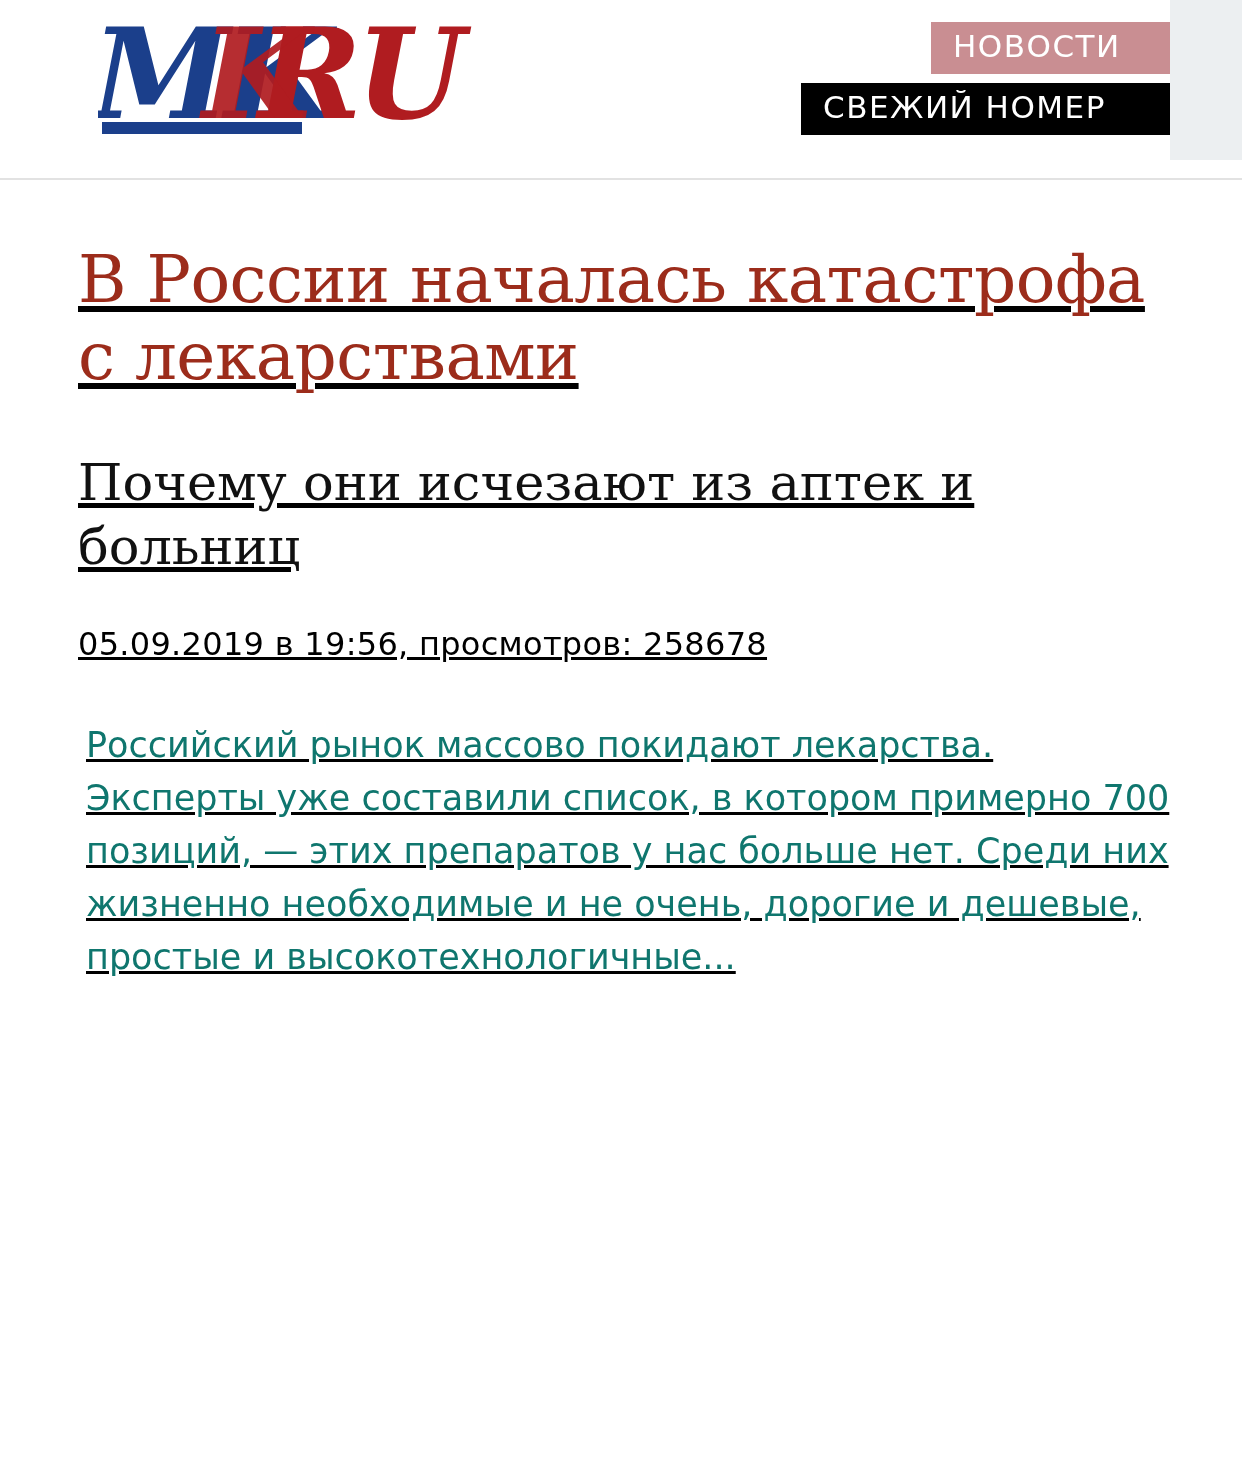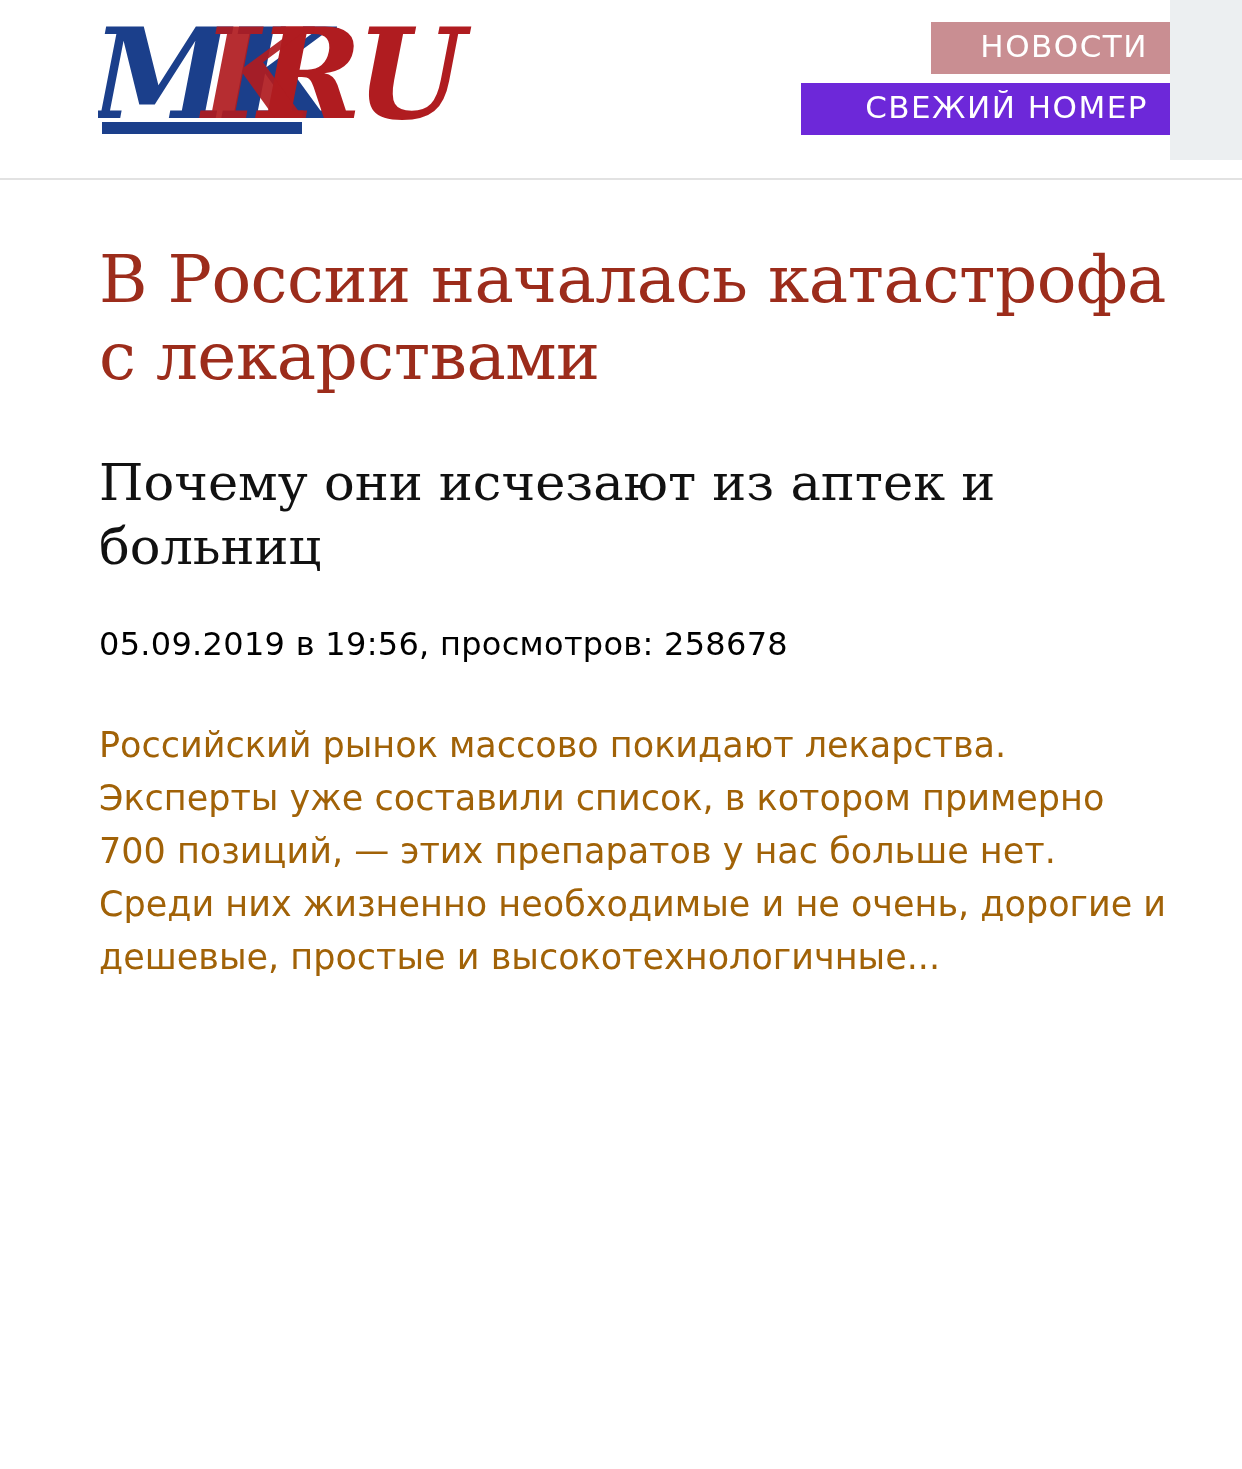--- a/index.html
+++ b/index.html
@@ -36,51 +36,52 @@
     right: 72px;
     top: 22px;
     width: 370px;
     display: flex;
     flex-direction: column;
     align-items: flex-end;
   }
   .nav-btn {
     display: block;
     box-sizing: border-box;
-    text-align: right;
+    text-align: left;
     color: #ffffff;
     font-size: 31px;
     letter-spacing: 1.5px;
     font-family: "DejaVu Sans", sans-serif;
     padding: 6px 22px 10px 22px;
     cursor: pointer;
     user-select: none;
   }
   .nav-btn.news {
     background: #c98e92;
     width: 239px;
     margin-bottom: 9px;
   }
   .nav-btn.fresh {
-    background: #6d28d9;
+    background: #000000;
     width: 369px;
   }
   .header-right-strip {
     position: absolute;
     right: 0;
     top: 0;
     width: 72px;
     height: 160px;
     background: #eceff1;
   }
 
   
   .article {
-    padding: 62px 68px 0 99px;
+    padding: 62px 68px 0 78px;
     box-sizing: border-box;
+    text-decoration: underline;
   }
   .article-title {
     margin: 0;
     font-family: "DejaVu Serif", serif;
     font-size: 66px;
     line-height: 1.16;
     font-weight: normal;
     color: #9c2c1b;
     letter-spacing: -0.5px;
   }
@@ -95,24 +96,24 @@
   .article-meta {
     margin: 46px 0 0 0;
     font-size: 32px;
     color: #000000;
     letter-spacing: 0.3px;
   }
   .article-body {
     margin-top: 56px;
   }
   .article-body p {
-    margin: 0 0 40px 0;
+    margin: 0 0 40px 8px;
     font-size: 35px;
     line-height: 1.52;
-    color: #a16207;
+    color: #0f766e;
   }
 </style>
 </head>
 <body>
 
 <div class="site-header">
 
   <div class="header-right-strip"></div>
 
   <a class="logo" href="#" aria-label="MKRU">

